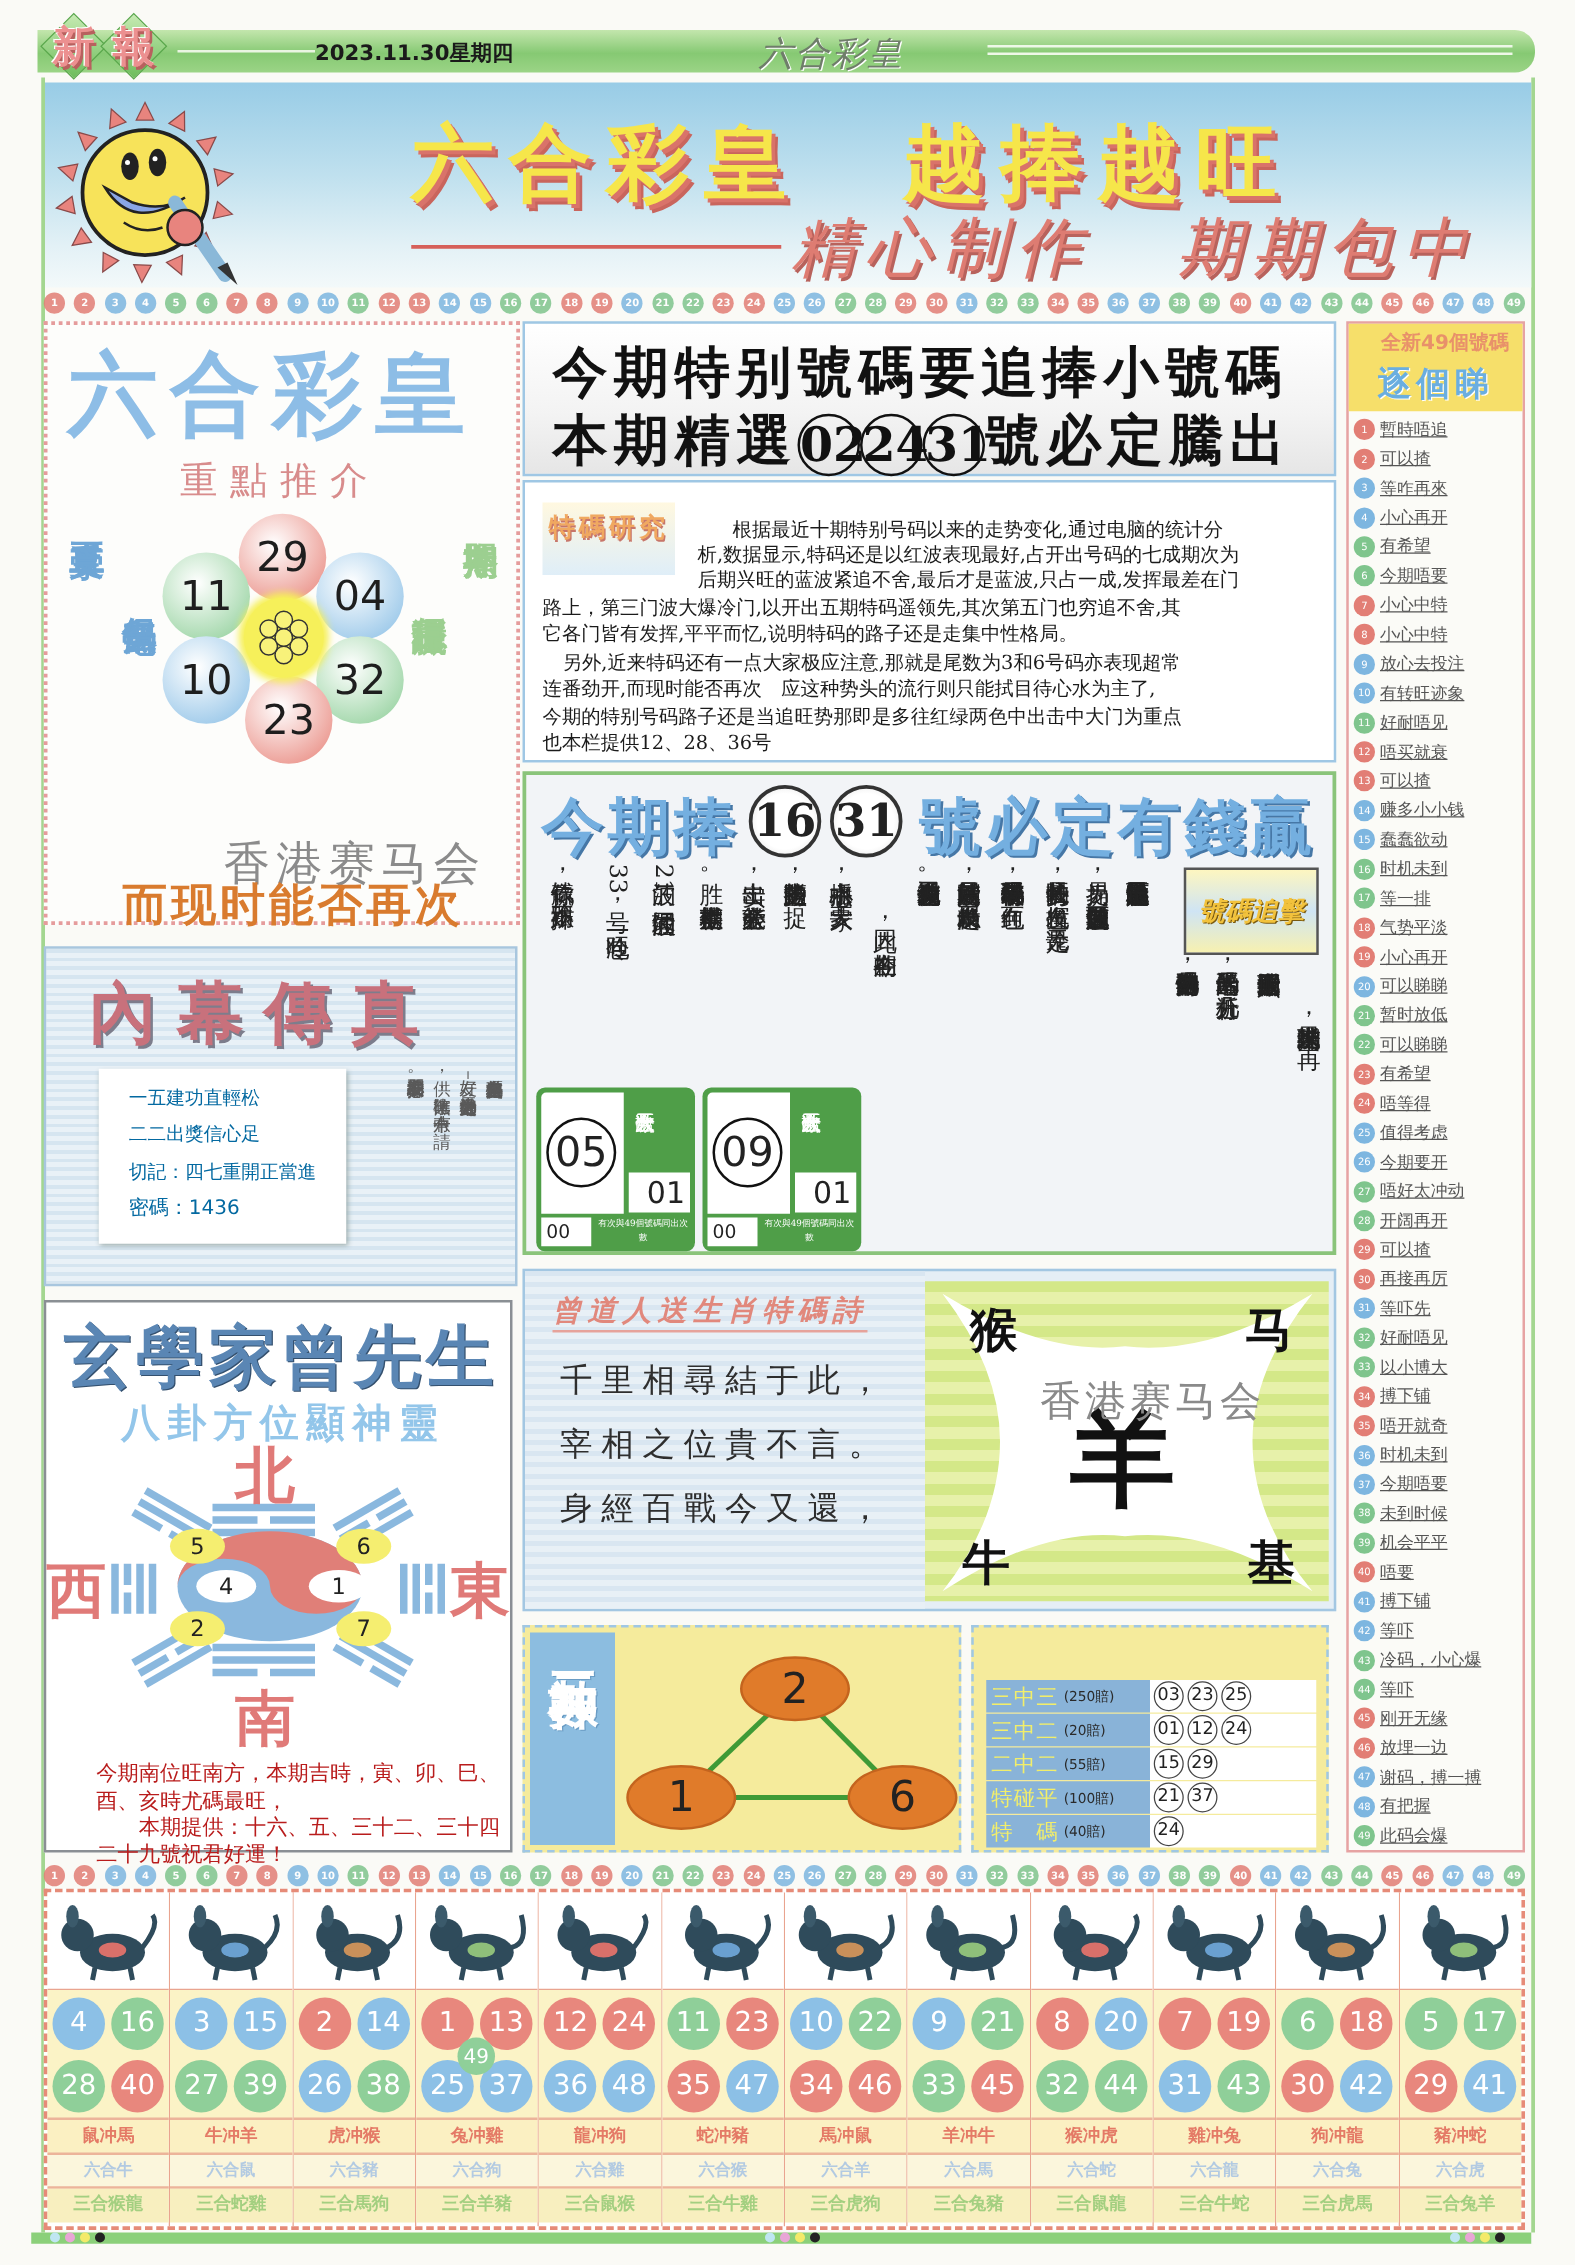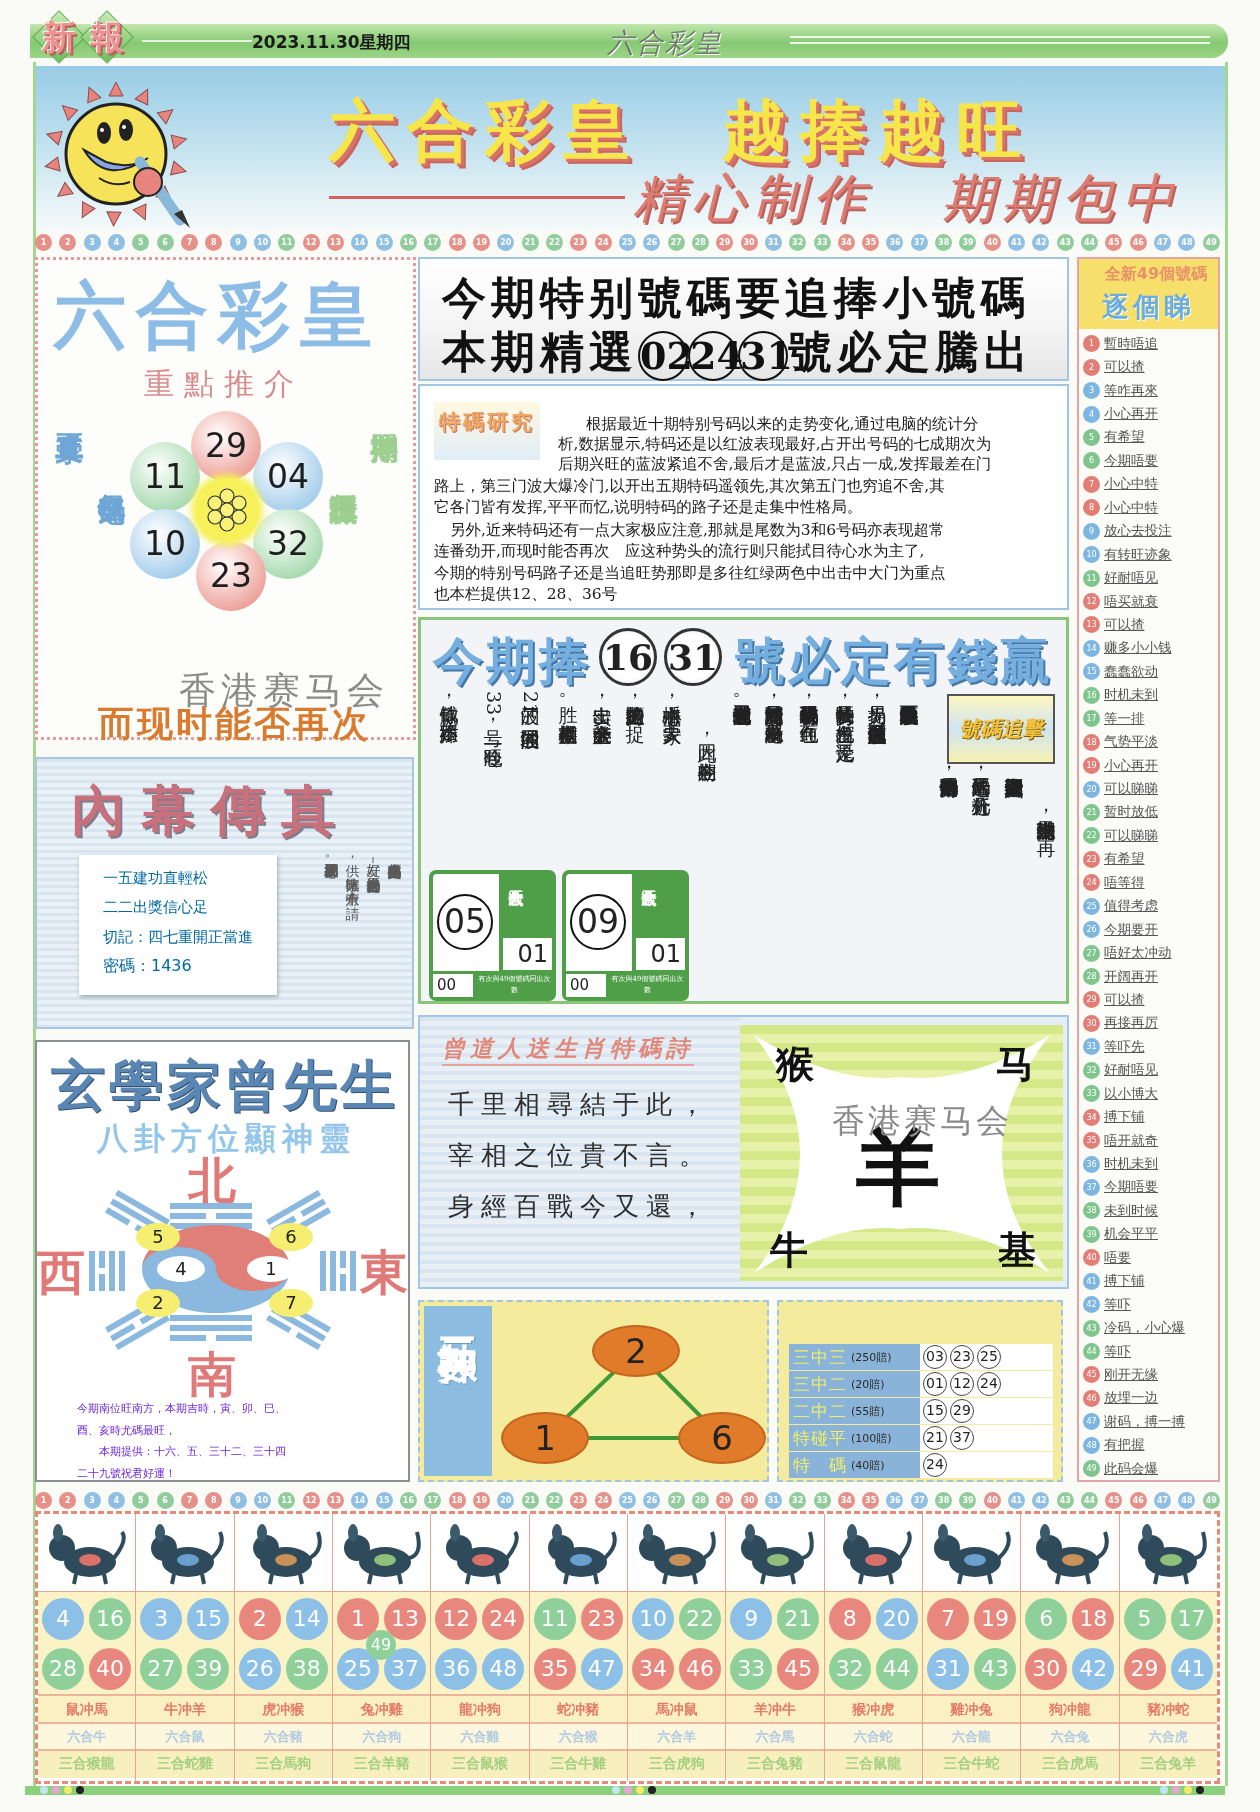--- a/index.html
+++ b/index.html
@@ -47,21 +47,21 @@
 .in-title{left:34px;top:16px;font-size:54px;font-weight:bold;color:#c8717c;letter-spacing:16px;text-shadow:2px 2px 0 #7d7d8c}
 .in-note{left:42px;top:96px;width:198px;height:140px;background:#fff;box-shadow:1px 2px 4px #9aa}
 .in-line{left:24px;font-size:15px;white-space:nowrap;color:#0369a1}
 .in-vert{left:284px;top:94px;height:150px;font-size:14px;line-height:21px;color:#5a5a5a}
 .in-vert div{white-space:nowrap}
 
 
 #fengshui{left:35px;top:1040px;width:375px;height:442px;border:2px solid #8a8f94;background:#fff}
 .fs-title{left:14px;top:8px;font-size:54px;font-weight:bold;color:#5a86b4;letter-spacing:4px;text-shadow:1px 1px 0 #34506e}
 .fs-sub{left:60px;top:76px;font-size:31px;font-weight:bold;color:#93c6ea;letter-spacing:6px}
-.fs-text{left:40px;top:356px;font-size:11px;line-height:21.5px;color:#6d28d9;white-space:nowrap}
+.fs-text{left:40px;top:367px;font-size:17px;line-height:21.5px;color:#b91c1c;white-space:nowrap}
 
 
 #headline{left:418px;top:257px;width:651px;height:124px;border:2px solid #9fc7e4;background:linear-gradient(180deg,#fff 0%,#f3f3f3 60%,#e6e6e6 100%)}
 .hl-line{left:22px;font-size:44px;font-weight:bold;letter-spacing:5px;color:#111;white-space:nowrap}
 .circ{display:inline-block;width:50px;height:50px;border:2.5px solid #111;border-radius:50%;text-align:right;line-height:45px;font-size:38px;letter-spacing:0;vertical-align:middle;font-weight:bold}
 
 
 #article{left:418px;top:384px;width:651px;height:226px;border:2px solid #9fc7e4;background:#fff}
 .ar-label{left:14px;top:16px;width:106px;height:58px;background:linear-gradient(180deg,#fff8e0,#dfeef8);font-size:21px;font-weight:bold;color:#f0a860;letter-spacing:3px;text-shadow:1px 1px 0 #c7766a;text-align:center;line-height:40px}
 .ar-line{font-size:15.5px;color:#1b1b1b;white-space:nowrap}

